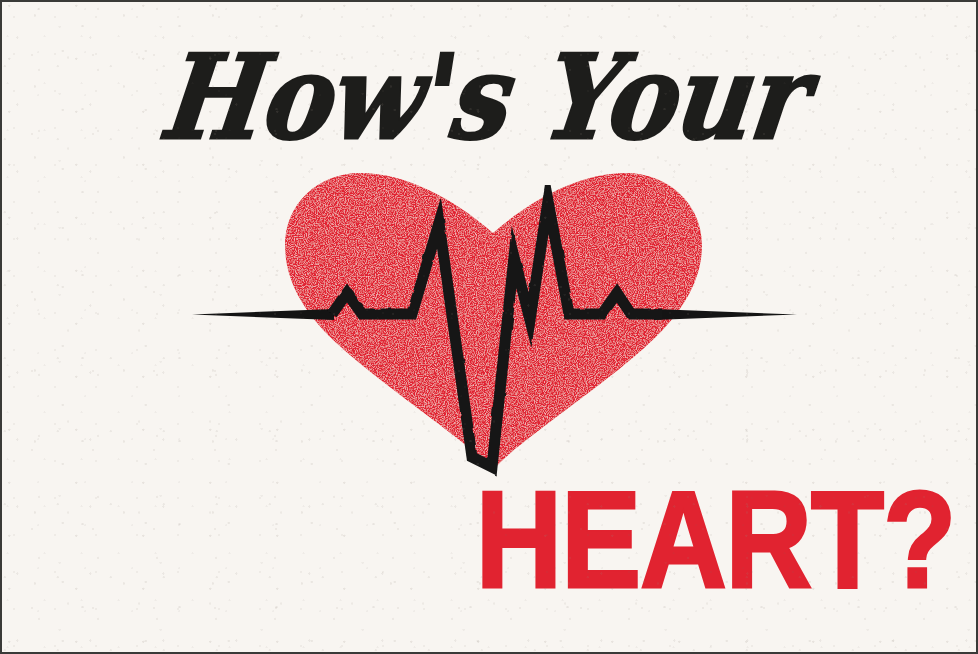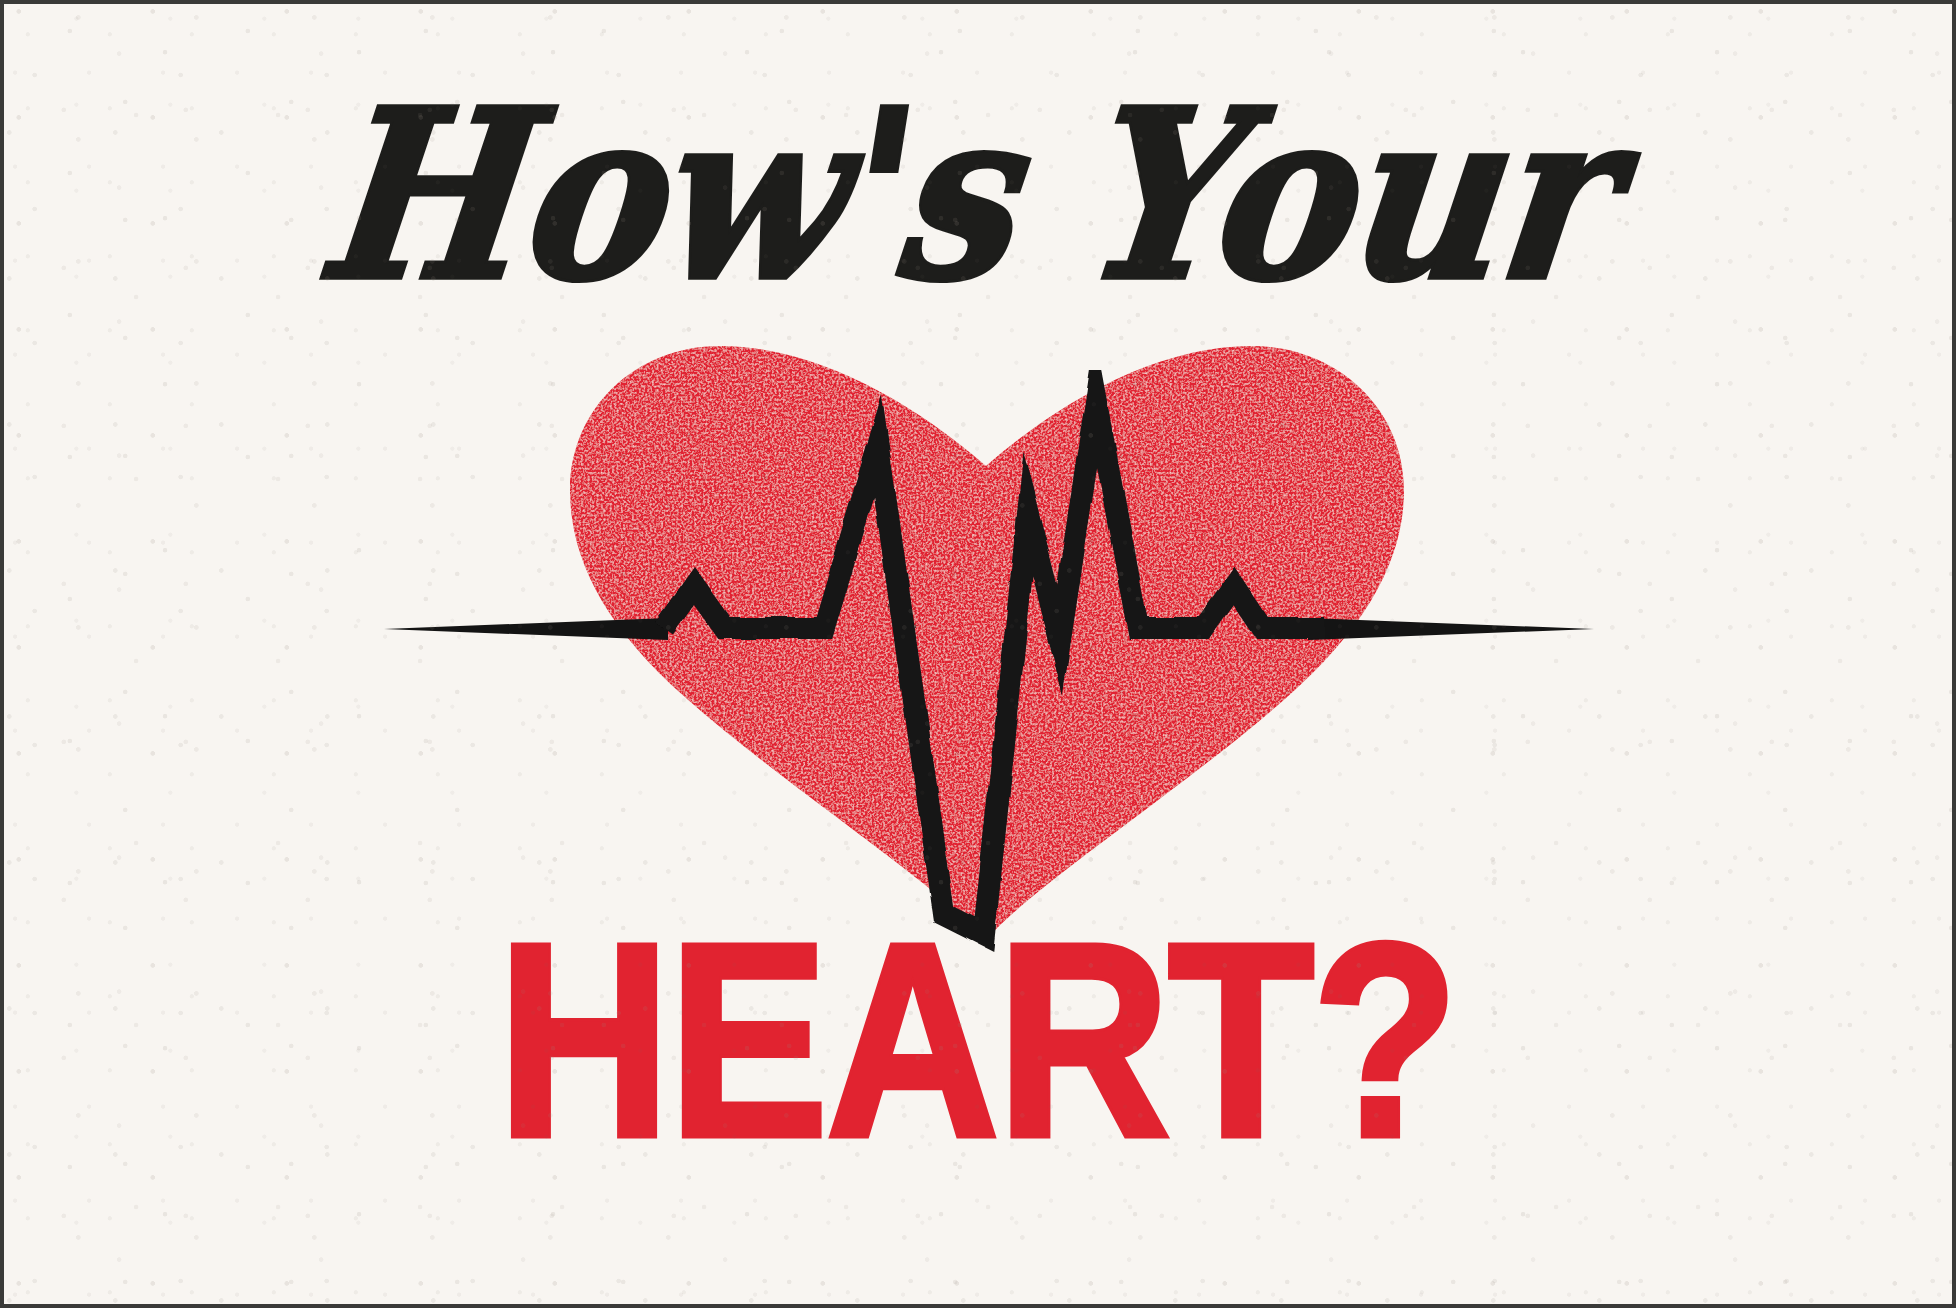--- a/index.html
+++ b/index.html
@@ -76,22 +76,22 @@
     position:absolute;
     left:0; top:0;
     width:978px; height:654px;
     z-index:2;
   }
 
   
   #word-line{
     position:absolute;
     left:0; right:0;
-    top:453px;
-    text-align:center;
+    top:472px;
+    text-align:right;
     z-index:3;
   }
   #word-line .txt{
     display:inline-block;
     font-family:"Liberation Sans",sans-serif;
     font-weight:700;
     font-size:130px;
     line-height:1;
     letter-spacing:-1px;
     color:#e12330;

